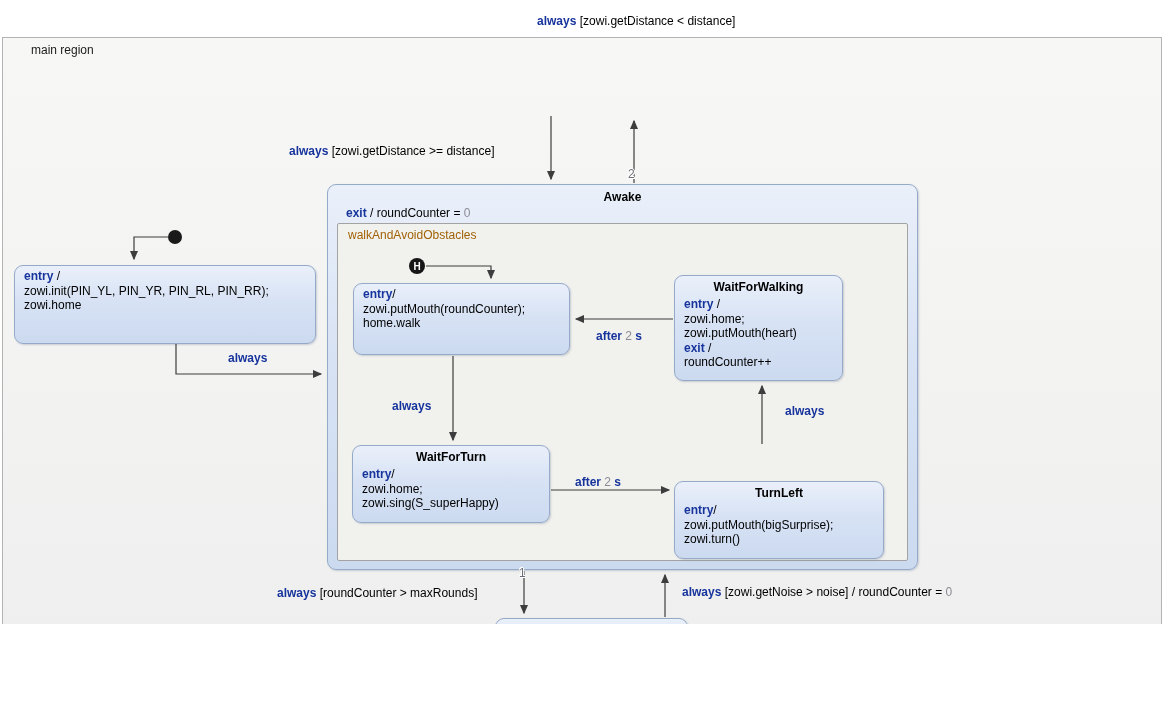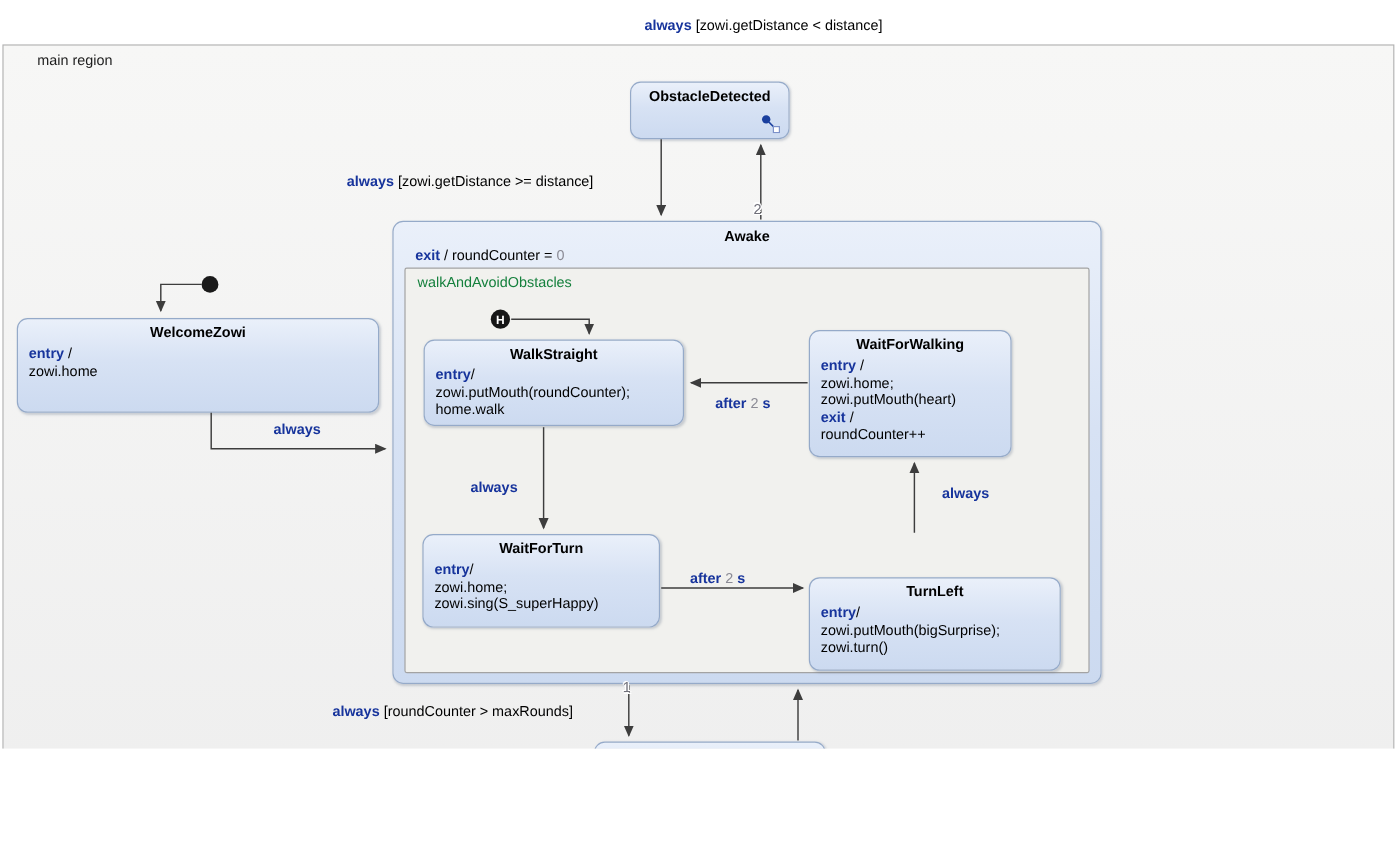--- a/index.html
+++ b/index.html
@@ -22,21 +22,21 @@
   }
   .state-title{font-weight:bold;text-align:center;padding-top:4px;}
   .state-body{padding:3px 4px 0 9px;line-height:14.5px;white-space:nowrap;}
   .kw{color:#17349c;font-weight:bold;}
   .num{color:#8b8b95;}
   .inner-region{
     position:absolute;left:9px;top:38px;right:9px;bottom:8px;
     background:#f1f1ee;border:1px solid #a3a3a3;border-radius:2px;
     box-sizing:border-box;
   }
-  .inner-region-label{position:absolute;left:10px;top:4px;color:#15803d;}
+  .inner-region-label{position:absolute;left:10px;top:4px;color:#a16207;}
   .tlabel{position:absolute;white-space:nowrap;}
   .priority{
     position:absolute;color:#6f6f79;
     text-shadow:-1px 0 #fff,1px 0 #fff,0 -1px #fff,0 1px #fff,1px 1px #fff,-1px -1px #fff;
   }
   .composite-icon{position:absolute;right:6px;bottom:4px;}
   svg.arrows{position:absolute;left:0;top:0;pointer-events:none;}
   .exit-row{position:absolute;left:18px;top:21px;white-space:nowrap;text-align:center;}
   .awake-title{position:absolute;left:0;right:0;top:5px;text-align:center;font-weight:bold;}
 </style>
@@ -46,49 +46,40 @@
 <div id="canvas">
 
   <div class="tlabel" style="left:537px;top:14px;">
     <span class="kw">always</span><span> [zowi.getDistance &lt; distance]</span>
   </div>
 
   <div class="main-region">
     <div class="region-label">main region</div>
   </div>
 
-  <div class="state" style="left:525px;top:68px;width:133px;height:48px;">
-    <div class="state-title">ObstacleDetected</div>
-    <svg class="composite-icon" width="17" height="16">
-      <circle cx="4.5" cy="4.5" r="3.5" fill="#1a3f9e"></circle>
-      <line x1="6.8" y1="6.8" x2="11" y2="11" stroke="#1a3f9e" stroke-width="1.3"></line>
-      <rect x="10.5" y="10.5" width="5" height="5" fill="#ffffff" stroke="#7c91c9"></rect>
-    </svg>
-  </div>
 
   <div class="state" style="left:327px;top:184px;width:591px;height:386px;">
     <div class="awake-title">Awake</div>
     <div class="exit-row">
       <span class="kw">exit</span><span> / roundCounter = </span><span class="num">0</span>
     </div>
     <div class="inner-region">
       <div class="inner-region-label">walkAndAvoidObstacles</div>
     </div>
   </div>
 
   <div class="state" style="left:14px;top:265px;width:302px;height:79px;">
-    <div class="state-title">WelcomeZowi</div>
     <div class="state-body">
       <div><span class="kw">entry</span><span> /</span></div>
+      <div>zowi.init(PIN_YL, PIN_YR, PIN_RL, PIN_RR);</div>
       <div>zowi.home</div>
     </div>
   </div>
 
   <div class="state" style="left:353px;top:283px;width:217px;height:72px;">
-    <div class="state-title">WalkStraight</div>
     <div class="state-body">
       <div><span class="kw">entry</span><span>/</span></div>
       <div>zowi.putMouth(roundCounter);</div>
       <div>home.walk</div>
     </div>
   </div>
 
   <div class="state" style="left:674px;top:275px;width:169px;height:106px;">
     <div class="state-title">WaitForWalking</div>
     <div class="state-body">
@@ -179,14 +170,17 @@
   </div>
 
   <div class="tlabel kw" style="left:785px;top:404px;">always</div>
 
   <span class="priority" style="left:519px;top:566px;">1</span>
 
   <div class="tlabel" style="left:277px;top:586px;">
     <span class="kw">always</span><span> [roundCounter &gt; maxRounds]</span>
   </div>
 
+  <div class="tlabel" style="left:682px;top:585px;">
+    <span class="kw">always</span><span> [zowi.getNoise &gt; noise] / roundCounter = </span><span class="num">0</span>
+  </div>
 
 </div>
 
 </body></html>

